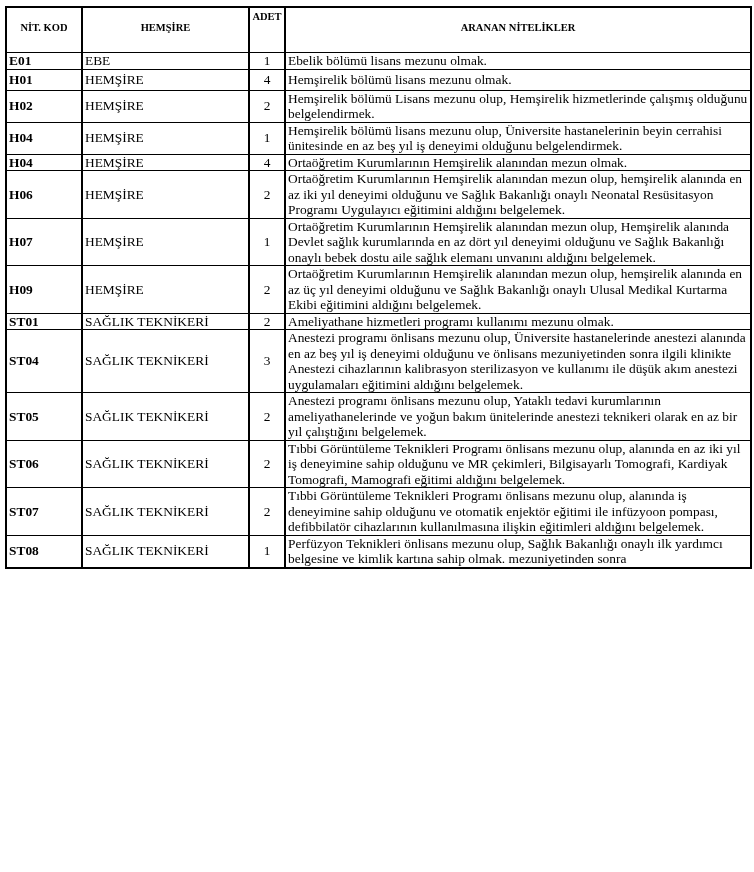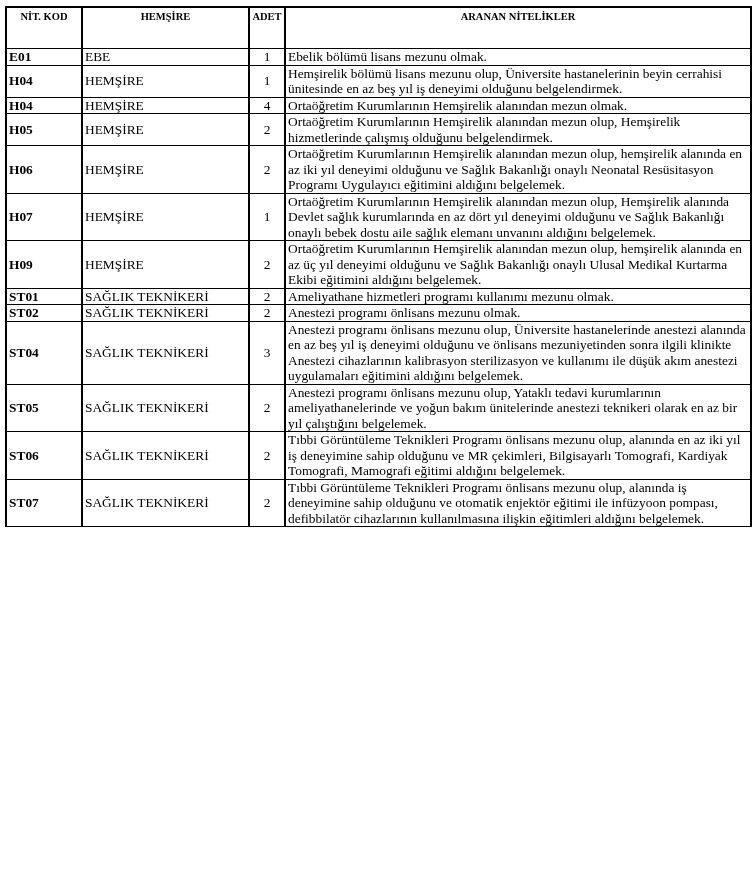--- a/index.html
+++ b/index.html
@@ -25,21 +25,21 @@
   table.req col.c-nit { width: 466px; }
   
   table.req td.kod, table.req th.kod { border-left: 2px solid #000; border-right: 2px solid #000; }
   table.req td.unvan, table.req th.unvan { border-right: 2px solid #000; }
   table.req td.adet, table.req th.adet { border-right: 2px solid #000; }
   table.req td.nit, table.req th.nit { border-right: 2px solid #000; }
   table.req thead tr { border-top: 2px solid #000; }
   table.req th {
     font-size: 10.5px; font-weight: bold;
     vertical-align: top; text-align: center;
-    height: 30px; padding-top: 3px;
+    height: 30px; padding-top: 14px;
     line-height: 12px;
   }
   table.req th.adet { padding: 3px 0 7px 0; margin-top: 36px; }
   td.kod { font-weight: bold; font-size: 13.4px; text-align: left; }
   td.unvan { text-align: left; }
   td.adet { text-align: center; }
   td.nit { text-align: left; padding-left: 2px; vertical-align: top; }
   tr.single td { height: 20px; }
   tr.single-tight td { height: 15px; }
   tr.last td { border-bottom: 2px solid #000; }
@@ -62,37 +62,43 @@
       <th class="nit">ARANAN NİTELİKLER</th>
     </tr>
   </thead>
   <tbody id="rows">
       <tr class="single-tight">
         <td class="kod">E01</td>
         <td class="unvan">EBE</td>
         <td class="adet">1</td>
         <td class="nit">Ebelik bölümü lisans mezunu olmak.</td>
       </tr>
+      <tr class="single">
+        <td class="kod">H01</td>
+        <td class="unvan">HEMŞİRE</td>
+        <td class="adet">4</td>
+        <td class="nit">Hemşirelik bölümü lisans mezunu olmak.</td>
+      </tr>
+      <tr>
+        <td class="kod">H02</td>
+        <td class="unvan">HEMŞİRE</td>
+        <td class="adet">2</td>
+        <td class="nit">Hemşirelik  bölümü Lisans mezunu olup, Hemşirelik hizmetlerinde çalışmış olduğunu belgelendirmek.</td>
+      </tr>
       <tr>
         <td class="kod">H04</td>
         <td class="unvan">HEMŞİRE</td>
         <td class="adet">1</td>
         <td class="nit">Hemşirelik bölümü lisans mezunu olup, Üniversite hastanelerinin beyin cerrahisi ünitesinde en az beş yıl iş deneyimi olduğunu belgelendirmek.</td>
       </tr>
       <tr class="single-tight">
         <td class="kod">H04</td>
         <td class="unvan">HEMŞİRE</td>
         <td class="adet">4</td>
         <td class="nit">Ortaöğretim Kurumlarının Hemşirelik alanından mezun olmak.</td>
-      </tr>
-      <tr>
-        <td class="kod">H05</td>
-        <td class="unvan">HEMŞİRE</td>
-        <td class="adet">2</td>
-        <td class="nit">Ortaöğretim Kurumlarının Hemşirelik alanından mezun olup, Hemşirelik hizmetlerinde çalışmış olduğunu belgelendirmek.</td>
       </tr>
       <tr>
         <td class="kod">H06</td>
         <td class="unvan">HEMŞİRE</td>
         <td class="adet">2</td>
         <td class="nit">Ortaöğretim Kurumlarının Hemşirelik alanından mezun olup, hemşirelik alanında en az iki yıl deneyimi olduğunu  ve Sağlık Bakanlığı onaylı Neonatal Resüsitasyon Programı Uygulayıcı eğitimini aldığını belgelemek.</td>
       </tr>
       <tr>
         <td class="kod">H07</td>
         <td class="unvan">HEMŞİRE</td>
@@ -104,26 +110,20 @@
         <td class="unvan">HEMŞİRE</td>
         <td class="adet">2</td>
         <td class="nit">Ortaöğretim Kurumlarının Hemşirelik alanından mezun olup, hemşirelik alanında en az üç yıl deneyimi olduğunu ve Sağlık Bakanlığı onaylı Ulusal Medikal Kurtarma Ekibi eğitimini aldığını belgelemek.</td>
       </tr>
       <tr class="single-tight">
         <td class="kod">ST01</td>
         <td class="unvan">SAĞLIK TEKNİKERİ</td>
         <td class="adet">2</td>
         <td class="nit">Ameliyathane hizmetleri programı kullanımı mezunu olmak.</td>
       </tr>
-      <tr class="single-tight">
-        <td class="kod">ST02</td>
-        <td class="unvan">SAĞLIK TEKNİKERİ</td>
-        <td class="adet">2</td>
-        <td class="nit">Anestezi programı önlisans mezunu olmak.</td>
-      </tr>
       <tr>
         <td class="kod">ST04</td>
         <td class="unvan">SAĞLIK TEKNİKERİ</td>
         <td class="adet">3</td>
         <td class="nit">Anestezi programı önlisans mezunu olup, Üniversite hastanelerinde anestezi alanında en az beş yıl iş deneyimi olduğunu ve önlisans mezuniyetinden sonra ilgili klinikte Anestezi cihazlarının kalibrasyon sterilizasyon  ve kullanımı ile düşük akım anestezi uygulamaları eğitimini aldığını belgelemek.</td>
       </tr>
       <tr>
         <td class="kod">ST05</td>
         <td class="unvan">SAĞLIK TEKNİKERİ</td>
         <td class="adet">2</td>
@@ -134,14 +134,20 @@
         <td class="unvan">SAĞLIK TEKNİKERİ</td>
         <td class="adet">2</td>
         <td class="nit">Tıbbi Görüntüleme Teknikleri Programı önlisans mezunu olup, alanında en az iki yıl  iş deneyimine sahip olduğunu ve MR çekimleri, Bilgisayarlı Tomografi, Kardiyak Tomografi, Mamografi  eğitimi aldığını belgelemek.</td>
       </tr>
       <tr>
         <td class="kod">ST07</td>
         <td class="unvan">SAĞLIK TEKNİKERİ</td>
         <td class="adet">2</td>
         <td class="nit">Tıbbi Görüntüleme Teknikleri Programı önlisans mezunu olup, alanında iş deneyimine sahip olduğunu ve otomatik enjektör eğitimi ile infüzyoon pompası, defibbilatör cihazlarının kullanılmasına ilişkin eğitimleri aldığını belgelemek.</td>
       </tr>
+      <tr class="last">
+        <td class="kod">ST08</td>
+        <td class="unvan">SAĞLIK TEKNİKERİ</td>
+        <td class="adet">1</td>
+        <td class="nit">Perfüzyon Teknikleri önlisans mezunu olup, Sağlık Bakanlığı onaylı ilk yardımcı belgesine ve kimlik kartına sahip olmak. mezuniyetinden sonra</td>
+      </tr>
     </tbody>
 </table>
 
 </body></html>

